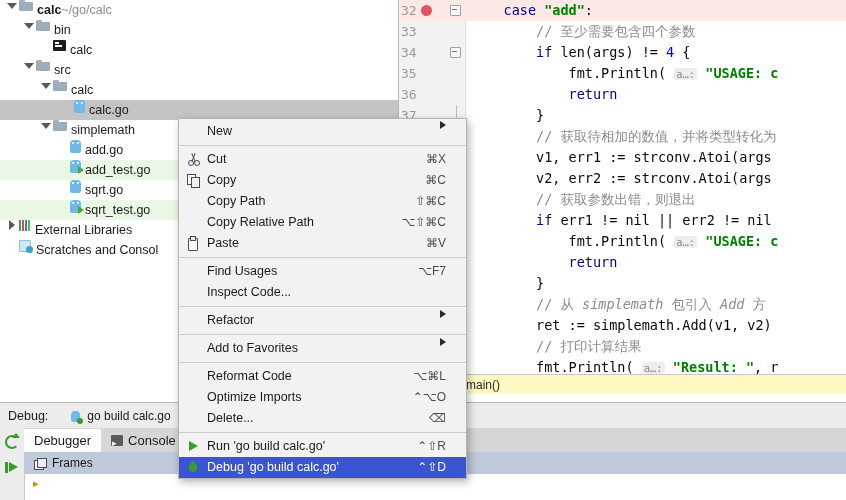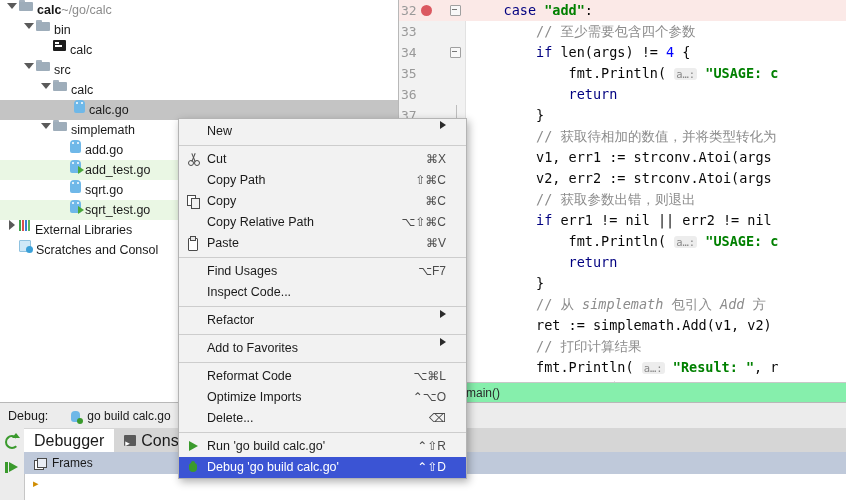--- a/index.html
+++ b/index.html
@@ -323,21 +323,21 @@
 
   #debug-tabs {
     position:absolute; left:24px; top:25px; width:822px; height:24px;
     background:#d6d6d6;
     display:flex; align-items:flex-end;
     border-bottom:1px solid #c0c0c0;
   }
   .dtab {
     height:23px; line-height:23px;
     padding:0 10px;
-    font-size:16px;
+    font-size:13px;
     display:flex; align-items:center;
   }
   .dtab.active { background:#ffffff; }
   .console-ico {
     width:12px; height:11px;
     background:#5a5a5a;
     margin-right:5px; position:relative; border-radius:1px;
   }
   .console-ico::before {
     content:"▸"; position:absolute; left:1px; top:-3px;
@@ -372,22 +372,22 @@
     display:flex; align-items:center;
     padding-left:8px;
     font-size:12px;
     white-space:nowrap;
     color:#1a1a1a;
   }
   .frame-arrow { color:#d08c00; margin-right:5px; font-size:11px; }
 
   
   #vars-pane {
-    position:absolute; left:455px; top:382px; width:391px; height:20px;
-    background:#86efac; border-left:1px solid #c8c8c8;
+    position:absolute; left:455px; top:374px; width:391px; height:20px;
+    background:#fef9c3; border-left:1px solid #c8c8c8;
     border-top:1px solid #c8c8c8;
     font-family:"Liberation Sans", sans-serif;
     font-size:12px; color:#2b2b2b;
     line-height:20px; padding-left:10px;
     box-sizing:border-box;
   }
   #editor-bottom-strip {
     position:absolute; left:399px; top:382px; width:56px; height:20px;
     background:#ffffff;
   }
@@ -562,27 +562,27 @@
       <div class="menu-sep"></div>
       <div class="menu-item">
         <span class="mico mico-cut">
           <i></i>
           <i class="r"></i>
         </span>
         <span class="menu-label">Cut</span>
         <span class="menu-accel">⌘X</span>
       </div>
       <div class="menu-item">
-        <span class="menu-label">Copy Path</span>
-        <span class="menu-accel">⇧⌘C</span>
-      </div>
-      <div class="menu-item">
         <span class="mico mico-copy"></span>
         <span class="menu-label">Copy</span>
         <span class="menu-accel">⌘C</span>
+      </div>
+      <div class="menu-item">
+        <span class="menu-label">Copy Path</span>
+        <span class="menu-accel">⇧⌘C</span>
       </div>
       <div class="menu-item">
         <span class="menu-label">Copy Relative Path</span>
         <span class="menu-accel">⌥⇧⌘C</span>
       </div>
       <div class="menu-item">
         <span class="mico mico-paste"></span>
         <span class="menu-label">Paste</span>
         <span class="menu-accel">⌘V</span>
       </div>

